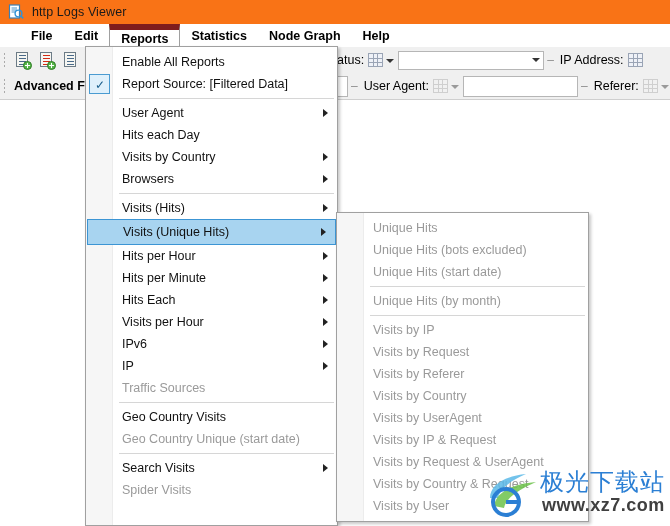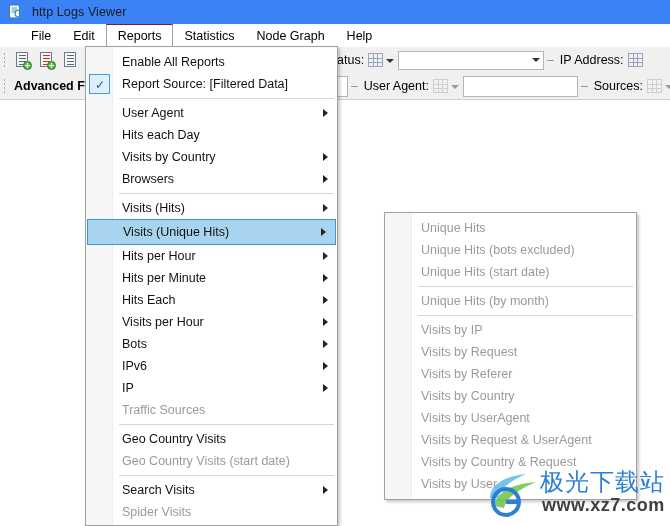--- a/index.html
+++ b/index.html
@@ -15,21 +15,21 @@
     font-family: "Liberation Sans", sans-serif;
     font-size: 12px;
     color: #000000;
   }
 
   
   #titlebar {
     position: absolute;
     left: 0; top: 0;
     width: 670px; height: 24px;
-    background: #3b82f6;
+    background: #f97316;
     display: flex;
     align-items: center;
     padding-left: 8px;
     box-sizing: border-box;
   }
   #titlebar .app-icon {
     width: 16px; height: 16px;
     position: relative;
     margin-right: 8px;
     flex: 0 0 auto;
@@ -52,26 +52,27 @@
     box-sizing: border-box;
     z-index: 30;
   }
   #menubar .mb-item {
     padding: 0 11px;
     display: flex;
     align-items: center;
     font-size: 12.5px;
     color: #000;
     white-space: nowrap;
+    font-weight: bold;
   }
   #menubar .mb-item.active {
     background: #ffffff;
     border-left: 1px solid #a0a0a0;
     border-right: 1px solid #a0a0a0;
-    border-top: 1px solid #7f1d1d;
+    border-top: 6px solid #7f1d1d;
     margin-top: 0px;
     position: relative;
     z-index: 33;
   }
 
   
   #toolbar {
     position: absolute;
     left: 0; top: 47px;
     width: 670px; height: 53px;
@@ -290,21 +291,20 @@
     padding-top: 4px;
     padding-bottom: 2px;
     min-height: 480px;
   }
   
   #unique-submenu {
     left: 336px; top: 212px;
     width: 253px;
     padding-top: 4px;
     padding-bottom: 4px;
-    margin-left: 48px;
   }
 
   
   #watermark {
     position: absolute;
     right: 4px;
     bottom: 2px;
     width: 180px;
     height: 62px;
     z-index: 60;
@@ -388,21 +388,21 @@
     <span class="grip"></span>
     <span class="tb-label bold">Advanced Filt</span>
     <span style="flex:0 0 213px"></span>
     <span class="textbox" style="width:36px"></span>
     <span class="dashline">–</span>
     <span class="tb-label">User Agent:</span>
     <span class="grid-ico dim"></span>
     <span class="caret dim"></span>
     <span class="textbox" style="width:115px"></span>
     <span class="dashline">–</span>
-    <span class="tb-label">Sources:</span>
+    <span class="tb-label">Referer:</span>
     <span class="grid-ico dim"></span>
     <span class="caret dim"></span>
   </div>
 </div>
 
 <div class="menu-popup" id="reports-menu">
   <div class="gutter"></div>
 
   <div class="mi">Enable All Reports</div>
 
@@ -449,37 +449,33 @@
   </div>
   <div class="mi">
     <span>Hits Each</span>
     <span class="arrow"></span>
   </div>
   <div class="mi">
     <span>Visits per Hour</span>
     <span class="arrow"></span>
   </div>
   <div class="mi">
-    <span>Bots</span>
-    <span class="arrow"></span>
-  </div>
-  <div class="mi">
     <span>IPv6</span>
     <span class="arrow"></span>
   </div>
   <div class="mi">
     <span>IP</span>
     <span class="arrow"></span>
   </div>
   <div class="mi disabled">Traffic Sources</div>
 
   <div class="msep"></div>
 
   <div class="mi">Geo Country Visits</div>
-  <div class="mi disabled">Geo Country Visits (start date)</div>
+  <div class="mi disabled">Geo Country Unique (start date)</div>
 
   <div class="msep"></div>
 
   <div class="mi">
     <span>Search Visits</span>
     <span class="arrow"></span>
   </div>
   <div class="mi disabled">Spider Visits</div>
 </div>
 
@@ -494,20 +490,21 @@
 
   <div class="mi disabled">Unique Hits (by month)</div>
 
   <div class="msep"></div>
 
   <div class="mi disabled">Visits by IP</div>
   <div class="mi disabled">Visits by Request</div>
   <div class="mi disabled">Visits by Referer</div>
   <div class="mi disabled">Visits by Country</div>
   <div class="mi disabled">Visits by UserAgent</div>
+  <div class="mi disabled">Visits by IP &amp; Request</div>
   <div class="mi disabled">Visits by Request &amp; UserAgent</div>
   <div class="mi disabled">Visits by Country &amp; Request</div>
   <div class="mi disabled">Visits by User</div>
 </div>
 
 <div id="watermark">
   <svg width="60" height="52" viewBox="0 0 60 52" style="position:absolute;left:0;top:6px;">
     <path d="M4 30 C4 16, 20 8, 40 6 C26 12, 14 20, 12 30 Z" fill="#5bb8e8" opacity="0.85"></path>
     <path d="M8 38 C10 24, 26 16, 50 14 C32 22, 20 30, 18 40 Z" fill="#6cc24a" opacity="0.85"></path>
     <circle cx="20" cy="34" r="13" fill="none" stroke="#2b7fd4" stroke-width="4"></circle>

